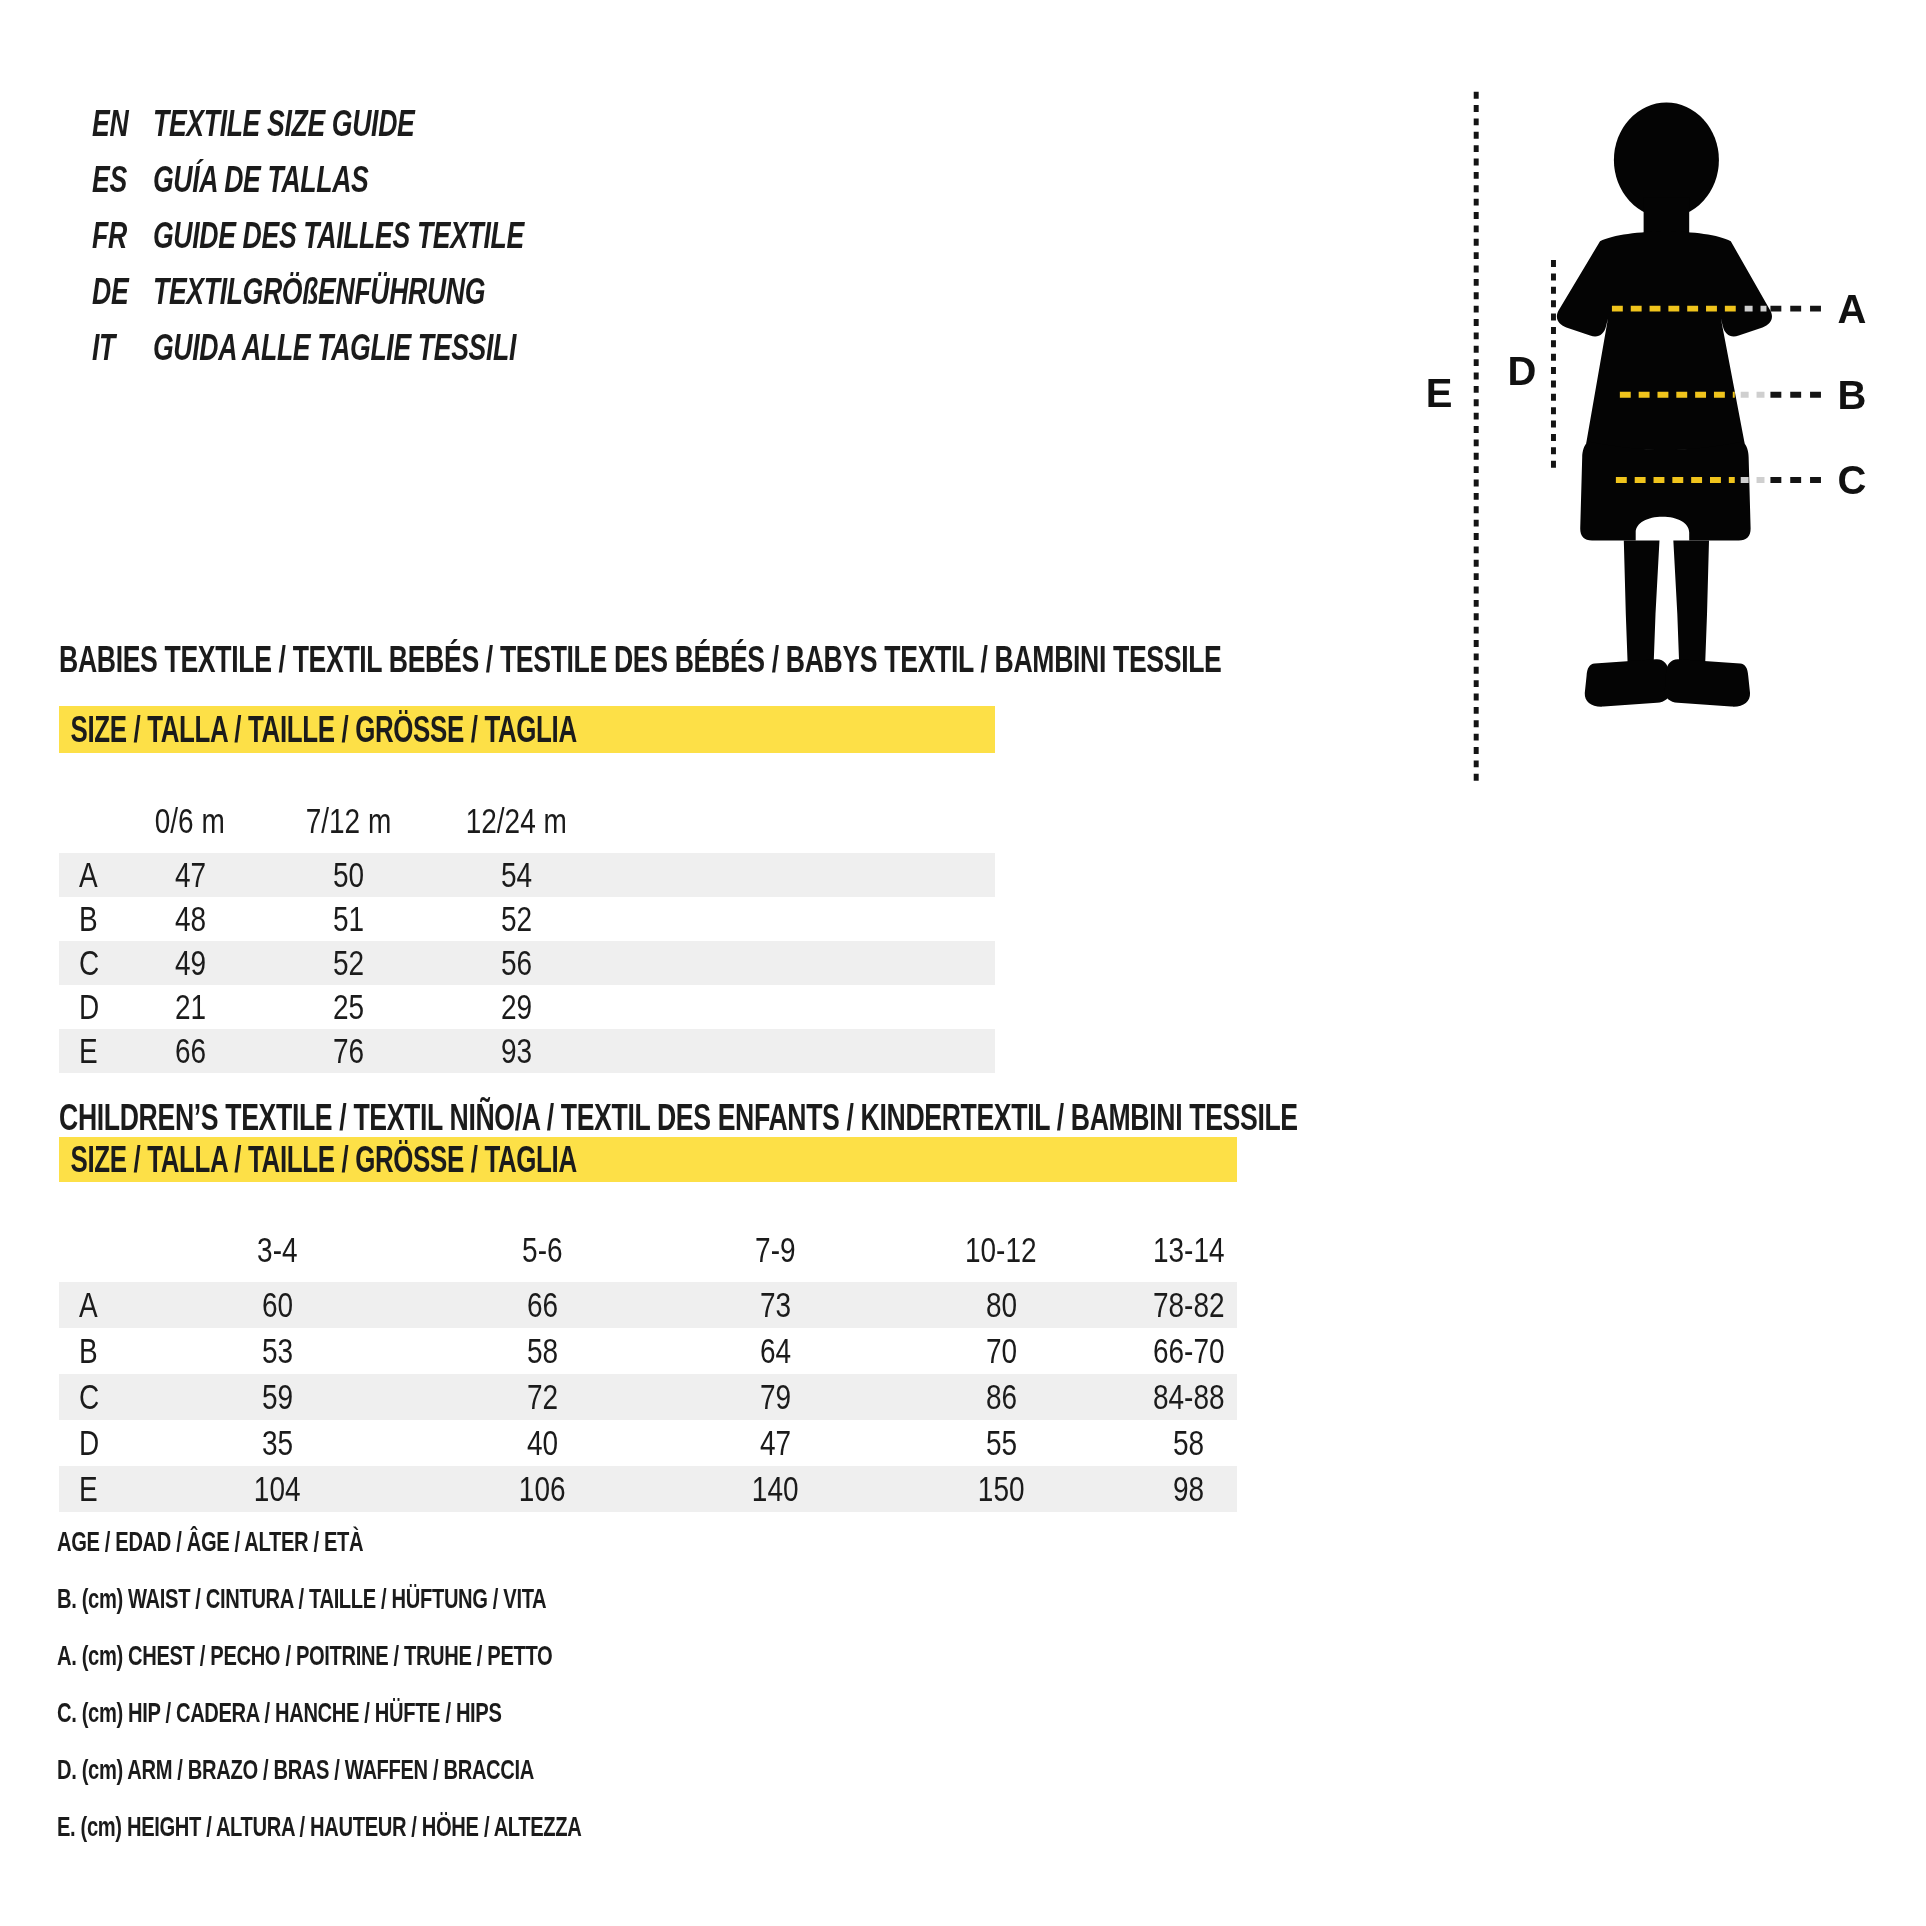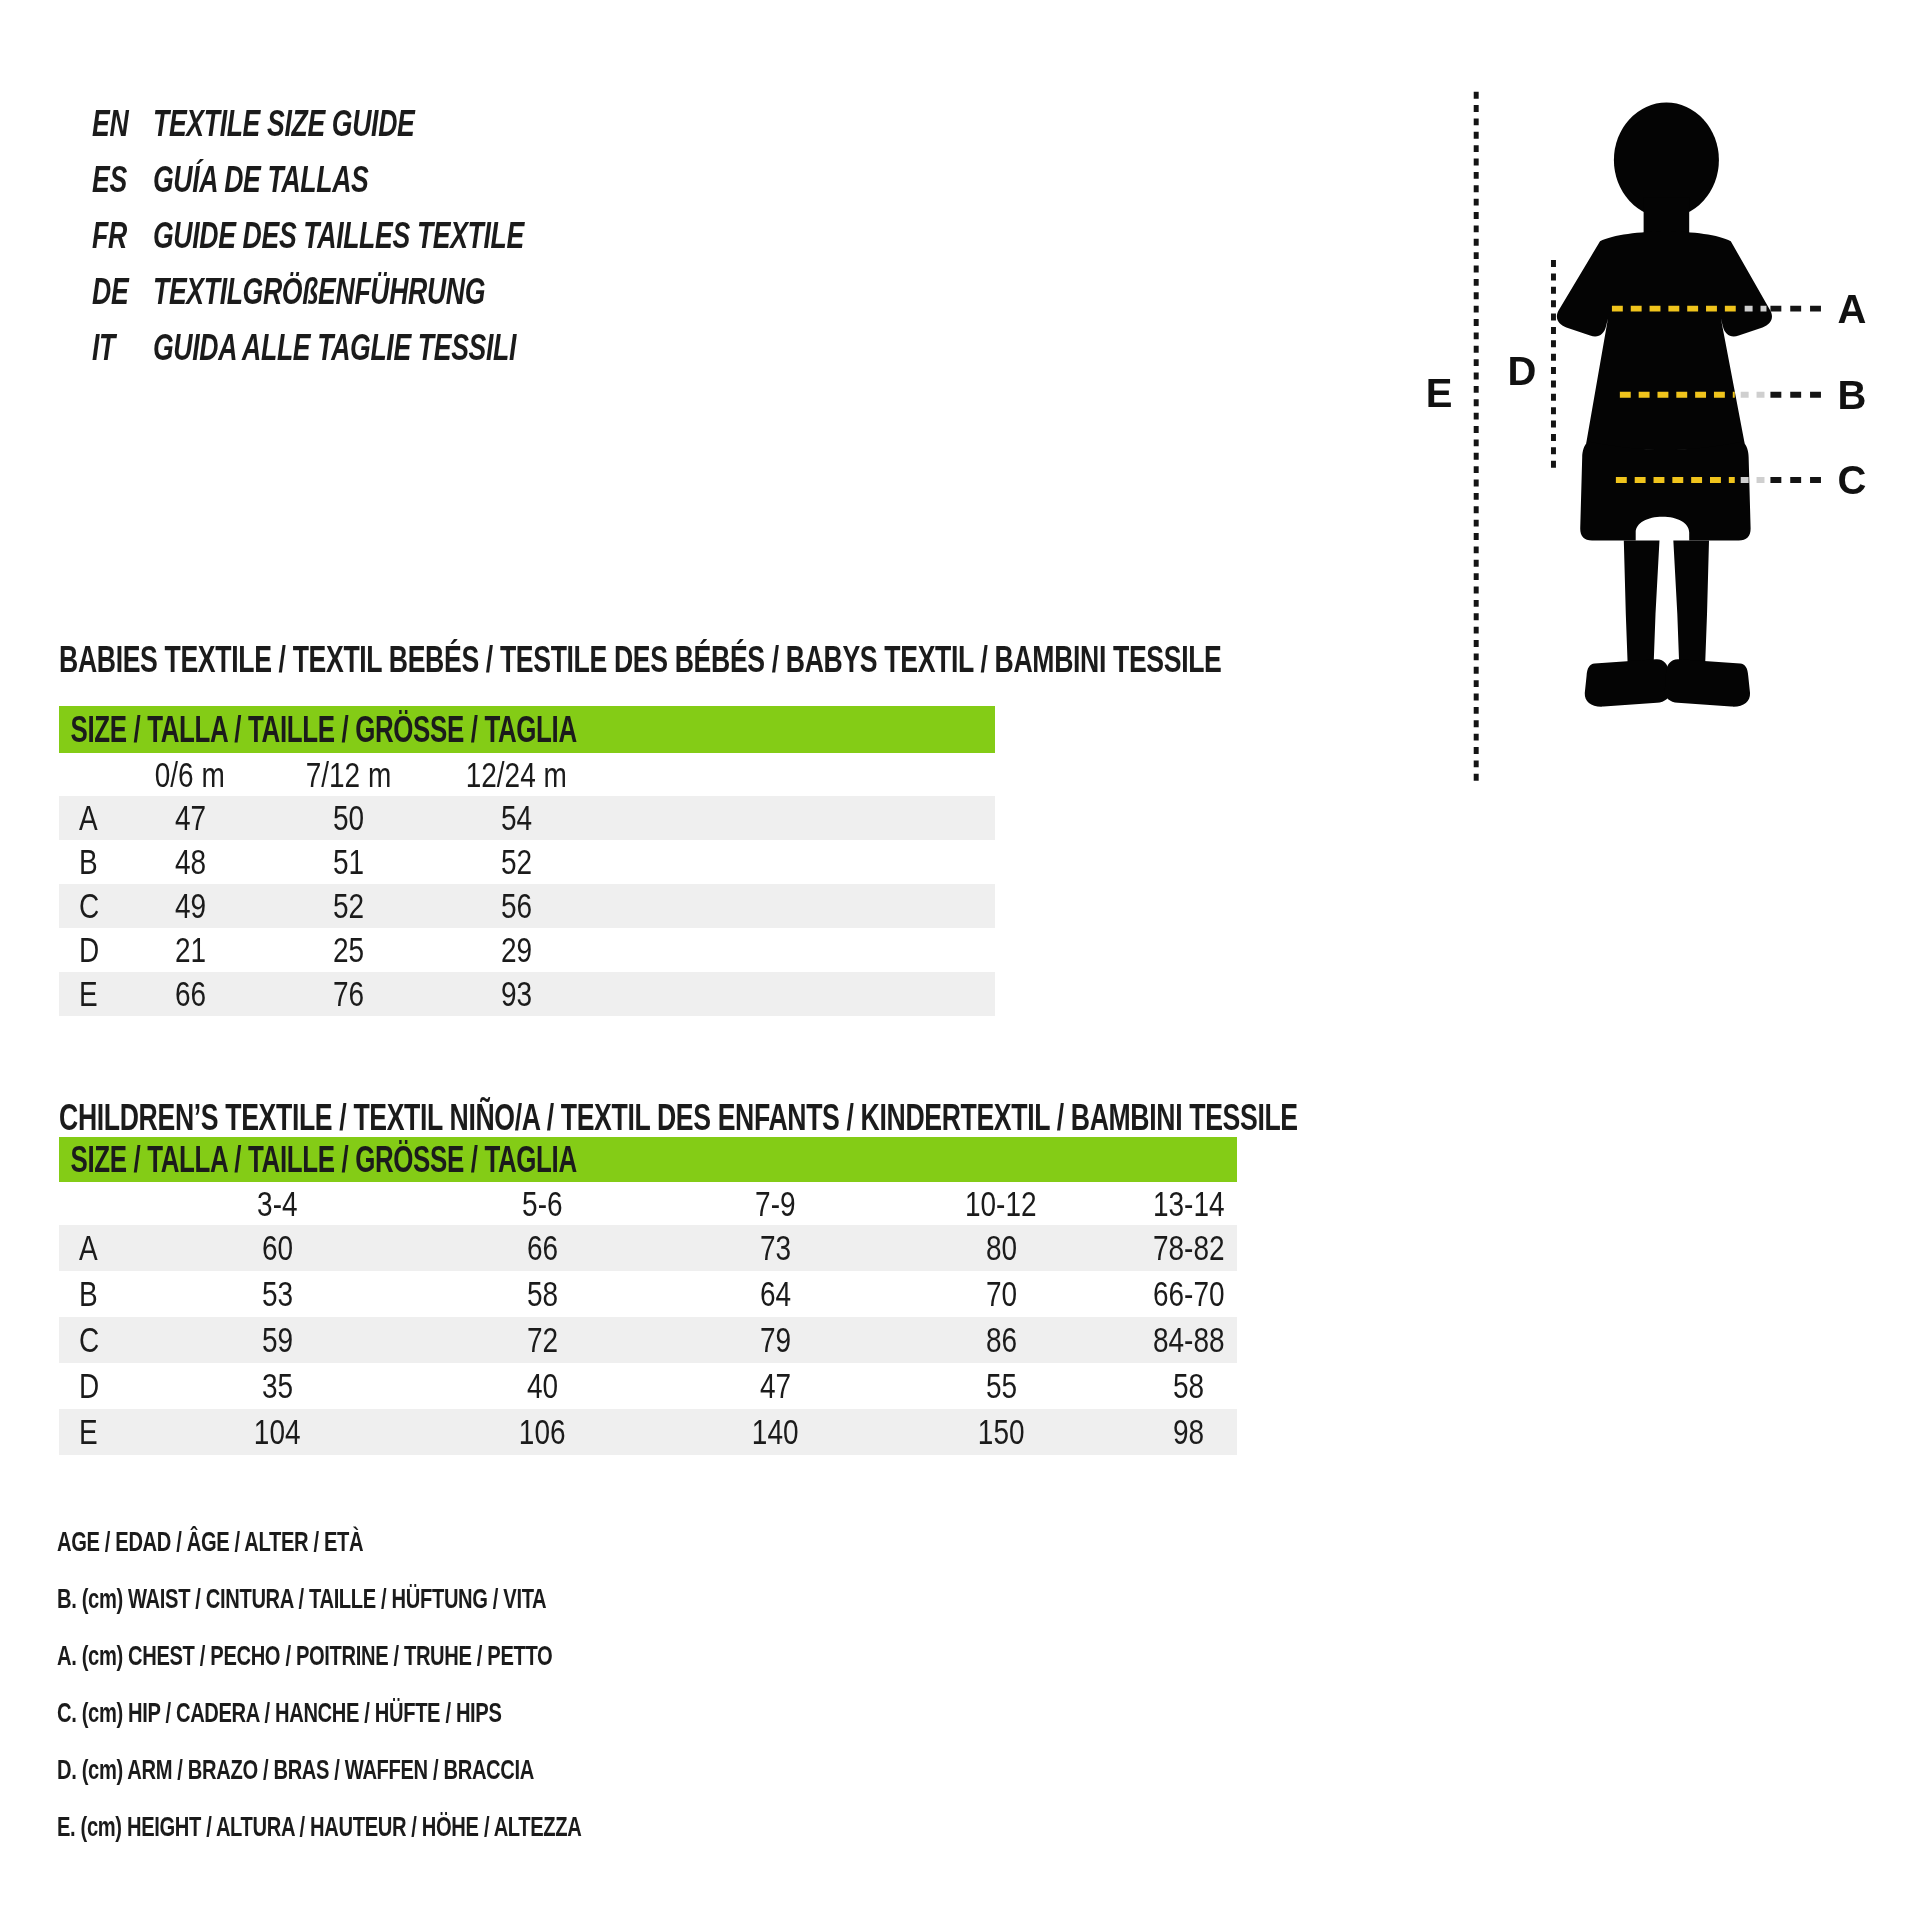--- a/index.html
+++ b/index.html
@@ -15,25 +15,25 @@
   .lang-code{display:inline-block;width:61px;}
 
   
   .sec-title{position:absolute;left:59px;height:40px;line-height:40px;font-size:37px;font-weight:700;}
 
   
   .tbl{position:absolute;left:59px;}
   .trow{display:grid;align-items:center;}
   .b-cols{grid-template-columns:59px 144px 173px 163px 1fr;width:936px;}
   .c-cols{grid-template-columns:59px 238px 213px 173px 198px 1fr;width:1178px;gap:40px;}
-  .bar{background:#84cc16;display:flex;align-items:center;}
+  .bar{background:#fde047;display:flex;align-items:center;}
   .bar-b{width:936px;height:47px;}
   .bar-c{width:1178px;height:45px;}
   .bar span{font-size:36px;font-weight:700;padding-left:16px;}
-  .colhdr{height:43px;font-size:35px;font-weight:400;}
+  .colhdr{height:64px;font-size:35px;font-weight:400;margin-top:36px;}
   .drow{font-size:35px;font-weight:400;}
   .drow-b{height:44px;}
   .drow-c{height:46px;}
   .shade{background:#efefef;}
   .cell{text-align:center;}
   .cell.lbl{text-align:left;padding-left:20px;}
   .cell .cx80{display:inline-block;transform:scaleX(0.8);transform-origin:50% 50%;white-space:nowrap;}
   .cell.lbl .cx80{transform-origin:0 50%;}
 
   

